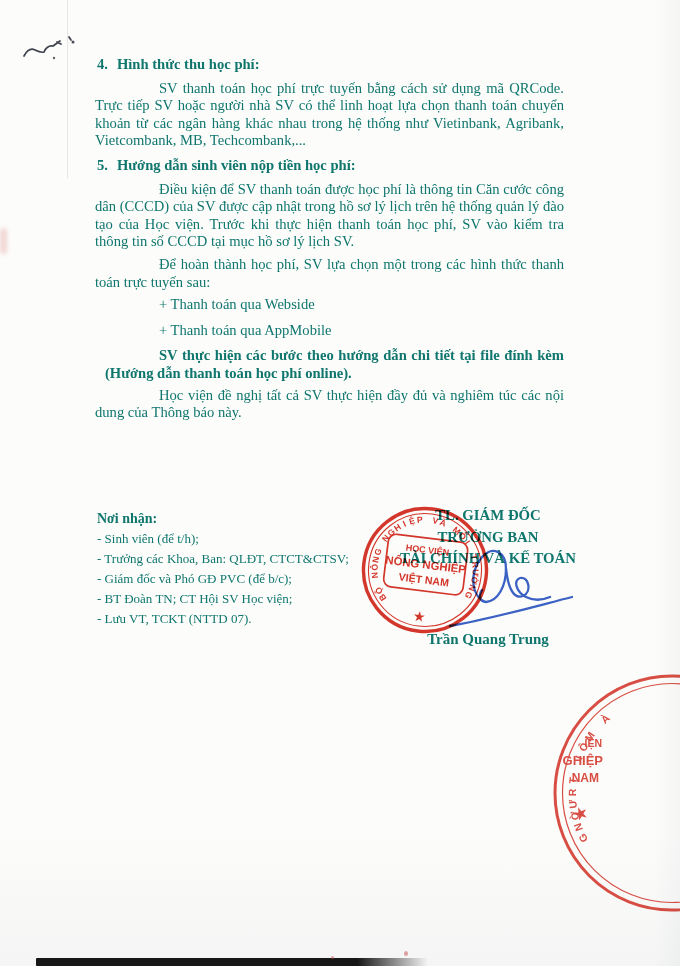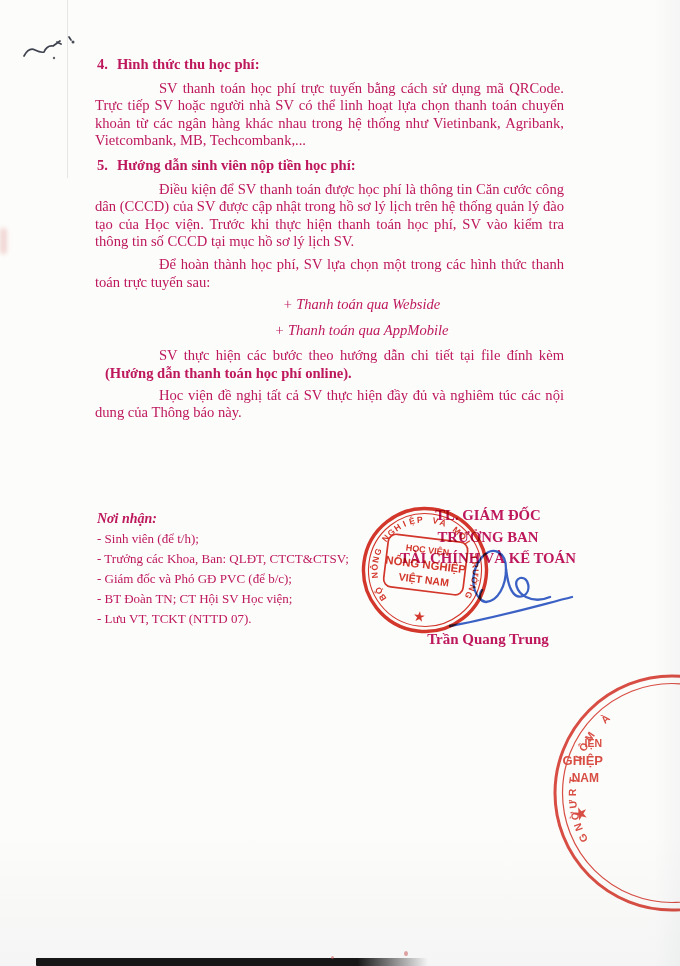--- a/index.html
+++ b/index.html
@@ -1,37 +1,37 @@
 <!DOCTYPE html>
 <html style="--stamp-red: #d6362b; --signature-blue: #2b55c4;"><head>
 <meta charset="utf-8">
 <style>
   html,body{margin:0;padding:0;background:#e8e8e8;}
   .page{width:680px;height:966px;position:relative;margin:0 auto;
         background:#fcfcfa;overflow:hidden;
-        font-family:"Liberation Serif", serif;color:#be185d;}
+        font-family:"Liberation Serif", serif;color:#0f766e;}
   .tint-bottom{position:absolute;left:0;bottom:0;width:100%;height:130px;
         background:linear-gradient(to top, rgba(188,194,204,.12), rgba(188,194,204,0));}
   .tint-right{position:absolute;right:0;top:0;width:26px;height:100%;
         background:linear-gradient(to left, rgba(180,185,195,.10), rgba(180,185,195,0));}
   .smudge-left{position:absolute;left:0;top:228px;width:7px;height:26px;
         background:rgba(215,120,110,.28);filter:blur(2px);border-radius:4px;}
   .crease{position:absolute;left:67px;top:0;width:1px;height:178px;background:rgba(120,120,132,.16);}
   .doc{position:absolute;left:95px;top:56px;width:469px;
        font-size:14.6px;line-height:17.6px;text-align:justify;}
   .sec-h{font-weight:bold;margin:0 0 6px 2px;text-align:left;}
   .sec-h .num{margin-right:9px;}
   p.para{margin:0 0 7px;text-indent:64px;}
   p.m5{margin-bottom:5px;}
-  .pay-item{margin:0 0 8px 64px;text-align:center;font-style:italic;}
-  .b{font-weight:normal;margin-top:20px;}
+  .pay-item{margin:0 0 8px 64px;text-align:left;}
+  .b{font-weight:bold;margin-top:20px;}
   .bi{font-weight:bold;margin-left:10px;}
   .recipients{position:absolute;left:97px;top:509px;width:300px;
        font-size:13px;line-height:20px;text-align:left;}
-  .recipients .label{font-weight:bold;font-style:italic;font-size:14px;}
+  .recipients .label{font-weight:bold;font-size:14px;}
   .sig-block{position:absolute;left:398px;top:505px;width:180px;text-align:center;
        font-weight:bold;font-size:14.8px;line-height:21.5px;z-index:2;}
   .sig-name{position:absolute;left:398px;top:631px;width:180px;text-align:center;
        font-weight:bold;font-size:15px;z-index:2;}
   .stamp{position:absolute;mix-blend-mode:multiply;z-index:3;}
   #stamp1{left:352px;top:497px;}
   #stamp2{left:535px;top:655px;opacity:.88;}
   #bluesig{position:absolute;left:400px;top:540px;mix-blend-mode:multiply;z-index:4;}
   #scribble{position:absolute;left:16px;top:28px;}
   .stamp text{font-family:"Liberation Sans", sans-serif;font-weight:bold;}

